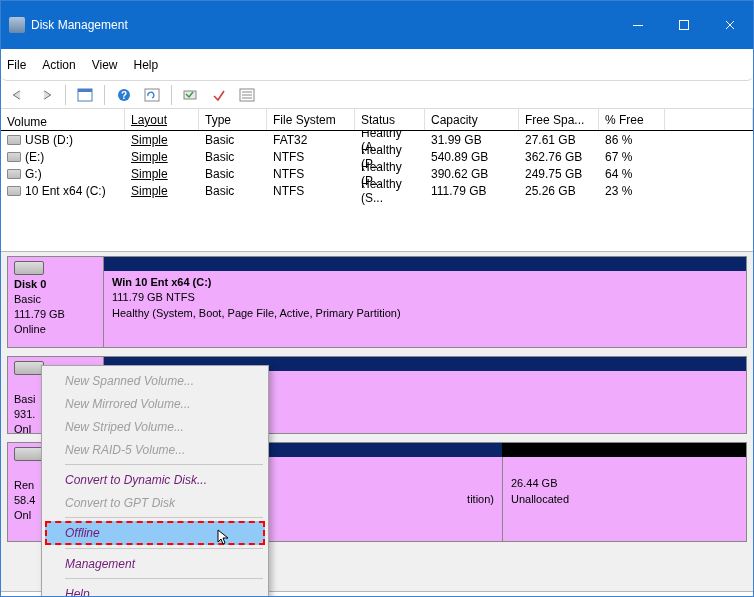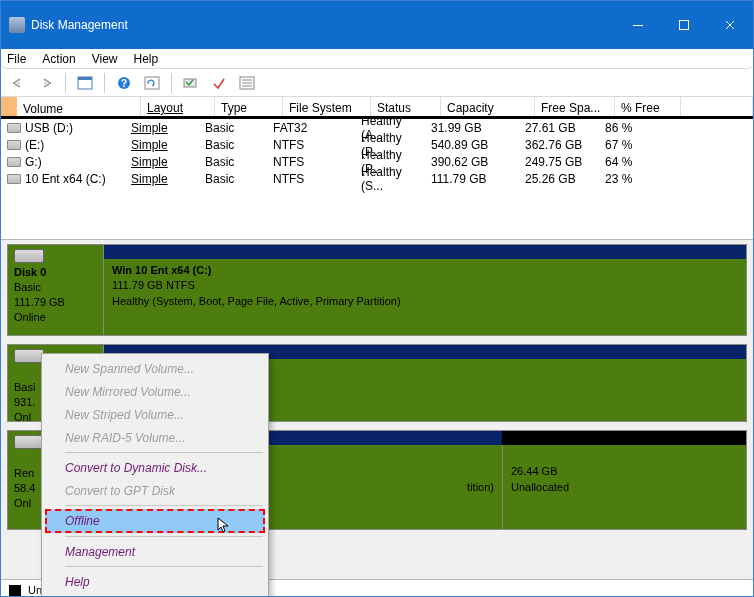--- a/index.html
+++ b/index.html
@@ -35,21 +35,21 @@
   .titlebar .winbtn {
     width: 46px; display: flex; align-items: center; justify-content: center;
   }
   .titlebar .winbtn span { display:inline-block; }
   .winbtn.min span { width: 10px; border-bottom: 1px solid #fff; }
   .winbtn.max span { width: 10px; height: 10px; border: 1px solid #fff; }
   .winbtn.close svg { stroke:#fff; }
 
   
   .menubar {
-    height: 20px;
+    height: 32px;
     display: flex;
     align-items: center;
     padding-left: 6px;
     border-bottom: 1px solid #d9d9d9;
     gap: 16px;
     border-radius: 6px;
   }
   .menubar .menuitem { cursor: default; }
 
   
@@ -65,23 +65,22 @@
     width: 22px; height: 22px;
     display:flex; align-items:center; justify-content:center;
     border-radius:2px;
   }
   .toolbar .sep { width:1px; height:20px; background:#ccc; margin:0 2px; }
 
   
   .volhdr-row {
     height: 22px;
     display:flex;
-    border-bottom: 3px solid #000000;
-    background: #fdba74;
-    padding-left: 16px;
+    border-bottom: 1px solid #000000;
+    background: #14532d;
   }
   .volhdr {
     border-right: 1px solid #e0e0e0;
     padding: 4px 6px 0 6px;
     background: #fff;
     font-weight: normal;
   }
   .vollist { }
   .volrow {
     height: 17px;
@@ -116,21 +115,21 @@
     border-top: 1px solid #b6b6b6;
     padding: 4px 6px;
     background: #f0f0f0;
     height: 340px;
     position: relative;
     display:flex;
     flex-direction:column;
     gap:8px;
   }
   .diskpanel {
-    background:#4d7c0f;
+    background:#f0abfc;
     border:1px solid #888;
     display:flex;
     height: 92px;
     overflow:hidden;
   }
   .diskpanel.tall { height: 100px; }
   .diskside {
     width: 96px;
     border-right:1px solid #888;
     padding: 4px 6px;

